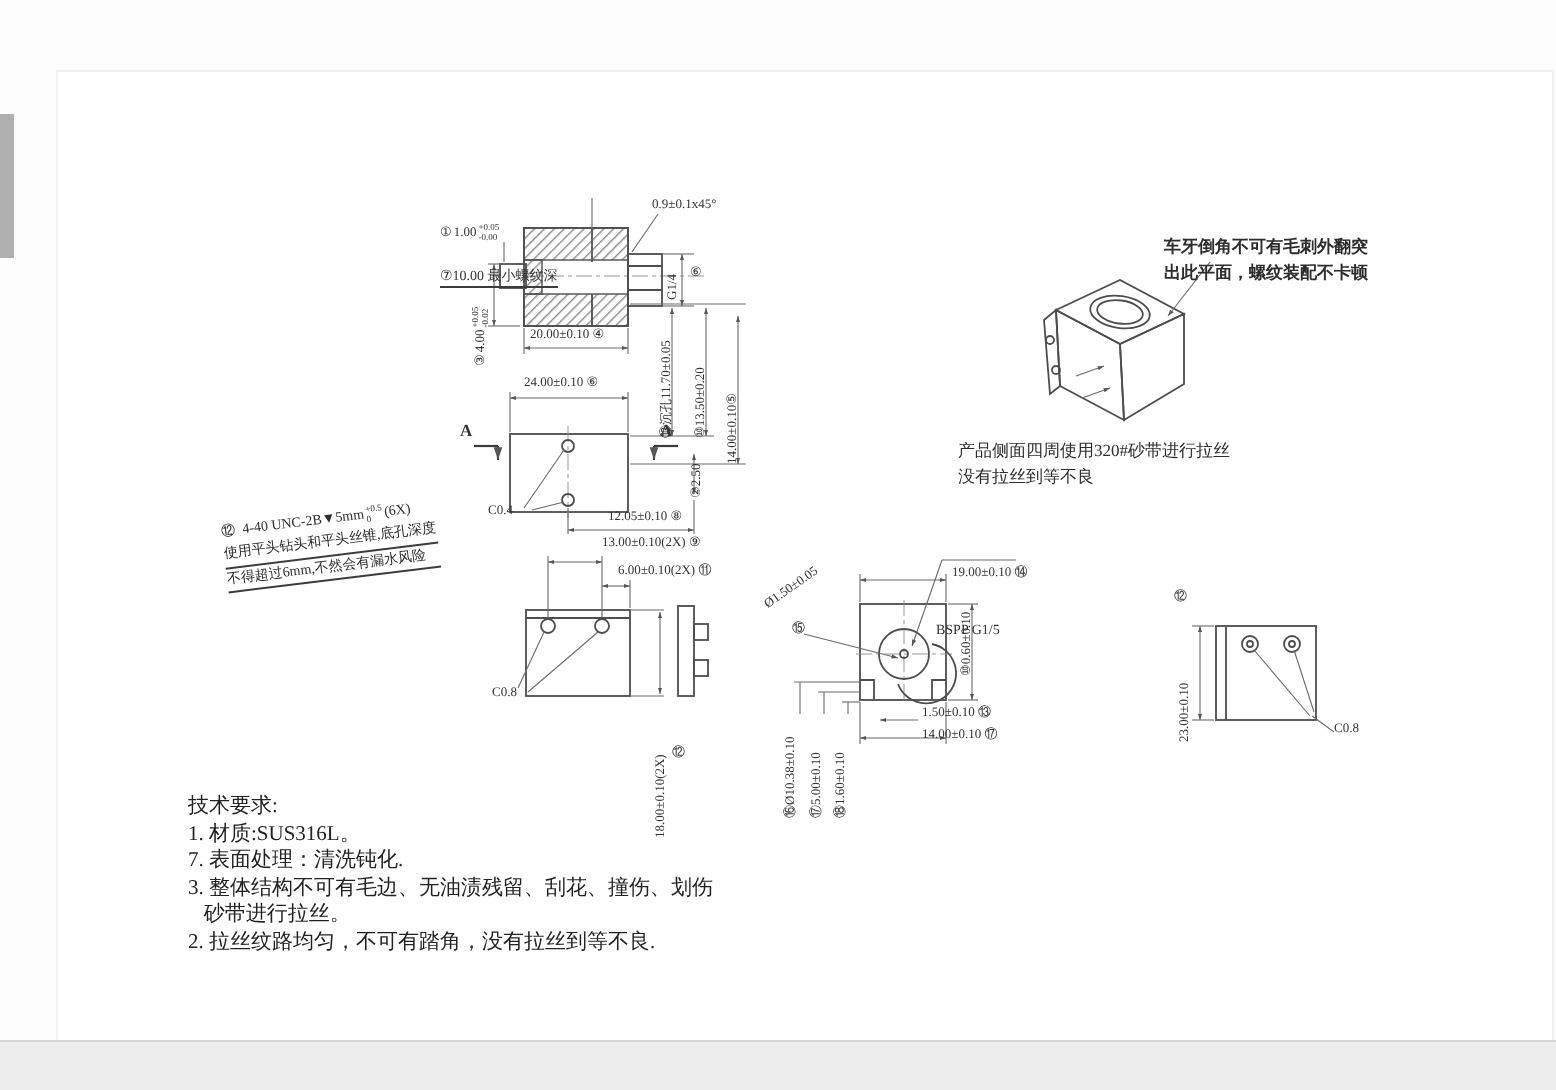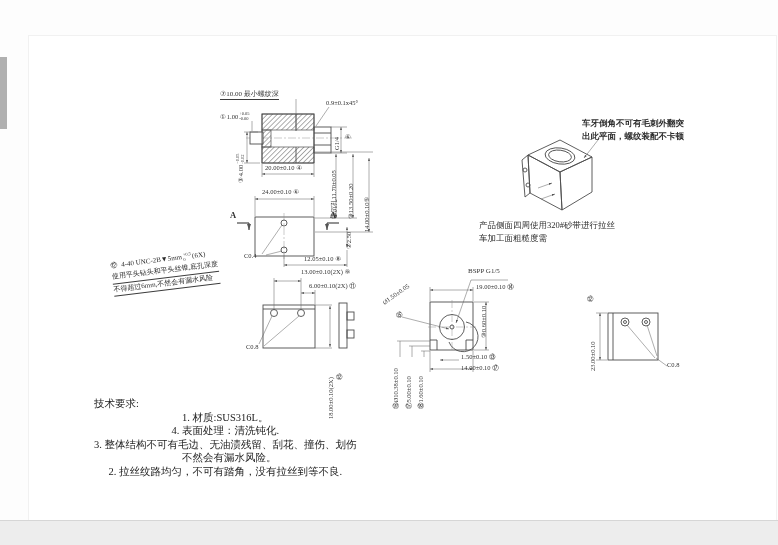--- a/index.html
+++ b/index.html
@@ -10,33 +10,33 @@
   #leftstrip{position:absolute;left:0;top:57px;width:7px;height:72px;background:#b0b0b0;}
   #bottombar{position:absolute;left:0;top:520px;width:778px;height:25px;background:#ededed;border-top:1px solid #d6d6d6;}
   svg{position:absolute;left:0;top:0;}
   .part{fill:none;stroke:#4d4d4d;stroke-width:0.9;}
   .partf{fill:#ffffff;stroke:#4d4d4d;stroke-width:0.9;}
   .hatch{fill:url(#hp);stroke:#4d4d4d;stroke-width:0.7;}
   .dl{fill:none;stroke:#6a6a6a;stroke-width:0.55;}
   .cl{fill:none;stroke:#8a8a8a;stroke-width:0.45;stroke-dasharray:8 2 2 2;}
   .sect{fill:none;stroke:#3a3a3a;stroke-width:1.1;}
   .lbl{position:absolute;white-space:nowrap;font-size:6.5px;line-height:8px;color:#333;}
-  .lbl7{font-size:7px;}
+  .lbl7{font-size:7px;margin-top:44px;}
   .big{font-size:8.5px;font-weight:bold;}
   .rot{transform:rotate(-90deg);transform-origin:0 0;}
   .rot35{transform:rotate(-35deg);transform-origin:0 0;}
   .rot7{transform:rotate(-7deg);transform-origin:0 0;}
   .ul{border-bottom:0.75px solid #3c3c3c;padding-bottom:0.5px;}
   .dimflex{display:inline-flex;align-items:center;gap:1px;}
   .tol{display:inline-flex;flex-direction:column;font-size:4.5px;line-height:4.5px;}
   .tol i{font-style:normal;}
   .note{position:absolute;font-size:8.5px;line-height:13px;color:#2d2d2d;white-space:nowrap;}
   .tech{position:absolute;left:94px;top:397px;color:#222;}
   .tech .t{font-size:10.5px;line-height:14px;}
-  .tech .l{font-size:10.5px;line-height:13.4px;white-space:pre;text-align:center;}
+  .tech .l{font-size:10.5px;line-height:13.4px;white-space:pre;}
   .tn{position:absolute;left:110px;top:261px;font-size:7px;line-height:11px;color:#2d2d2d;white-space:nowrap;}
 </style>
 </head>
 <body>
 
 <div id="stage">
   <div id="sheet"></div>
   <div id="leftstrip"></div>
   <div id="bottombar"></div>
 
@@ -251,24 +251,24 @@
     <div class="ul">使用平头钻头和平头丝锥,底孔深度</div>
     <div class="ul">不得超过6mm,不然会有漏水风险</div>
   </div>
 
   <div class="note" style="left:582px;top:117px;font-weight:bold;">
     <div>车牙倒角不可有毛刺外翻突</div>
     <div>出此平面，螺纹装配不卡顿</div>
   </div>
   <div class="note" style="left:479px;top:219px;">
     <div>产品侧面四周使用320#砂带进行拉丝</div>
-    <div>车加工面粗糙度需</div>
+    <div>没有拉丝到等不良</div>
   </div>
 
   <div class="tech">
     <div class="t">技术要求:</div>
     <div class="l">1. 材质:SUS316L。</div>
-    <div class="l">4. 表面处理：清洗钝化.</div>
+    <div class="l">7. 表面处理：清洗钝化.</div>
     <div class="l">3. 整体结构不可有毛边、无油渍残留、刮花、撞伤、划伤</div>
-    <div class="l">   不然会有漏水风险。</div>
+    <div class="l">   砂带进行拉丝。</div>
     <div class="l">2. 拉丝纹路均匀，不可有踏角，没有拉丝到等不良.</div>
   </div>
 </div>
 
 </body></html>

